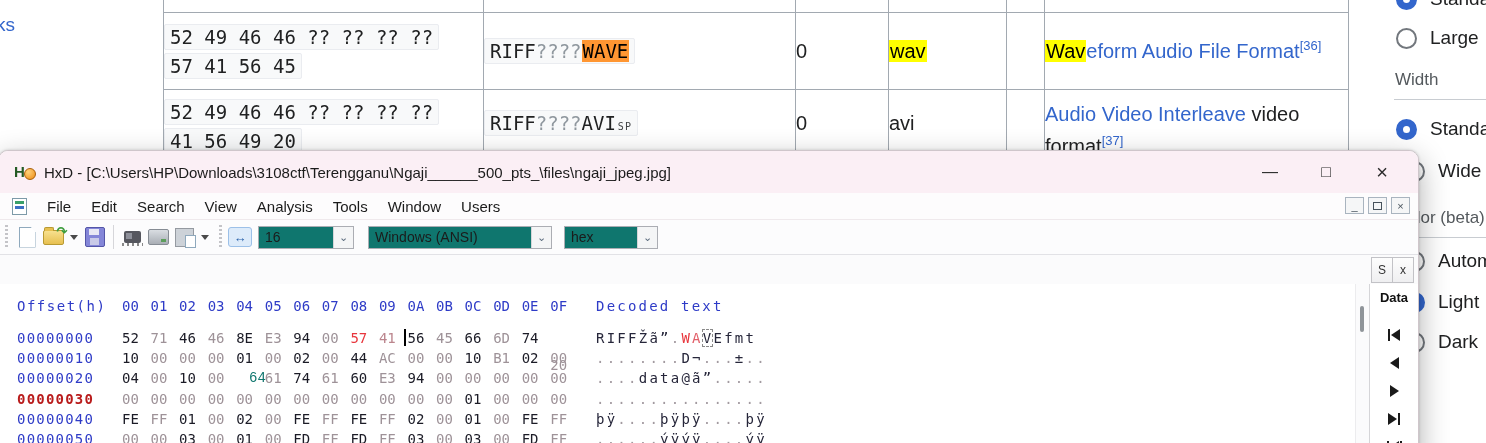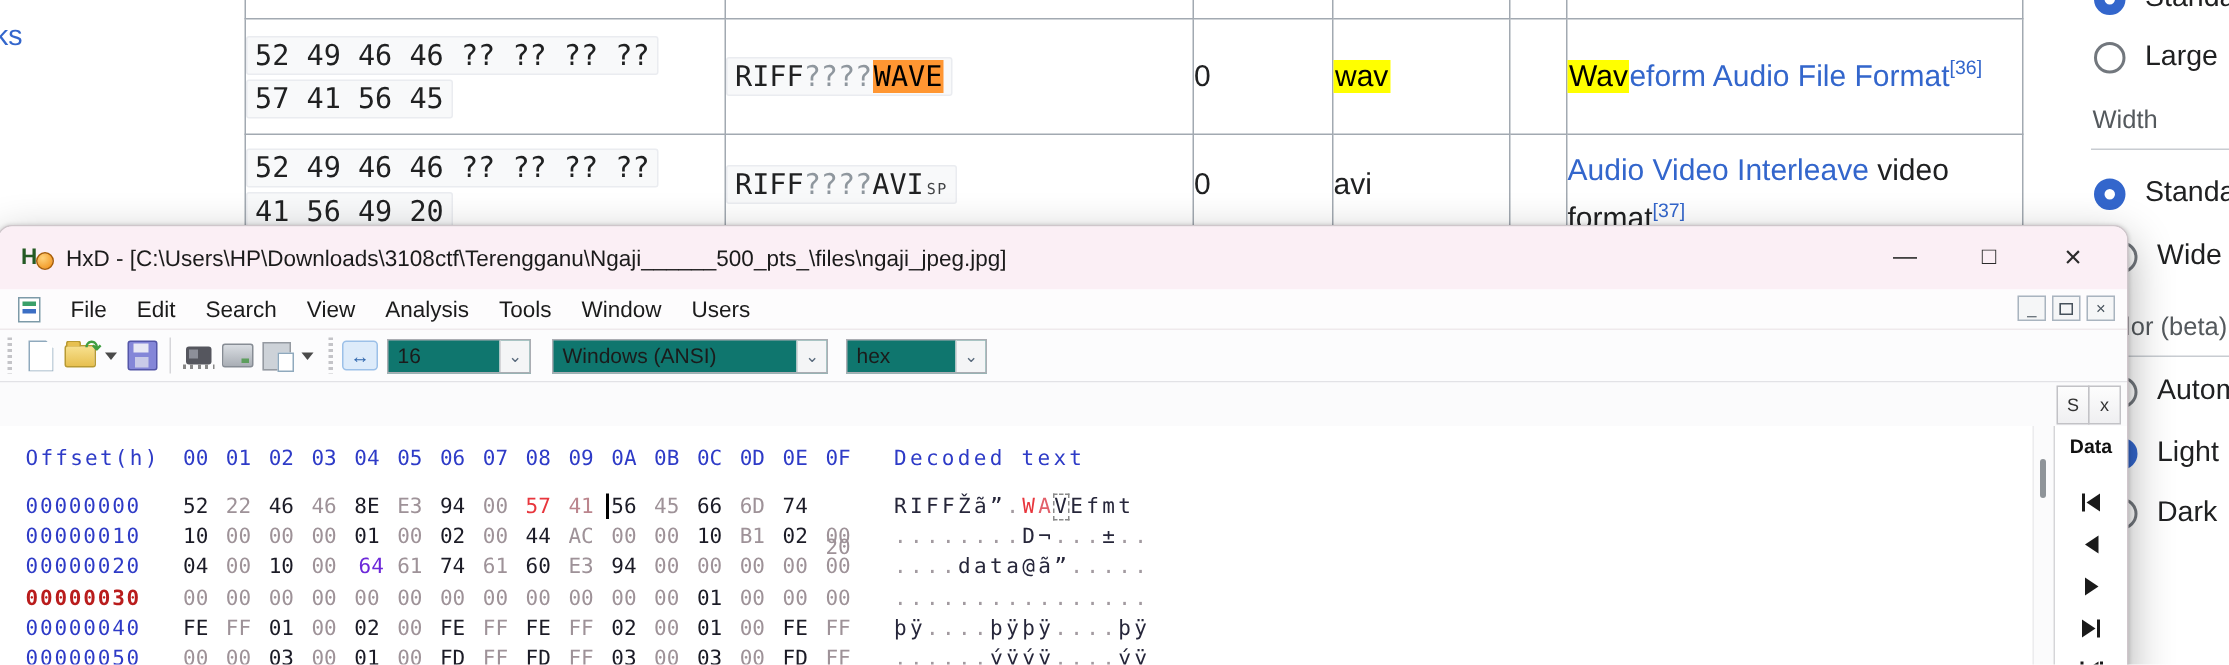--- a/index.html
+++ b/index.html
@@ -318,21 +318,21 @@
         <span class="hex-abs" style="left: 379.95px; top: 14px; color: rgb(46, 59, 199);">09</span>
         <span class="hex-abs" style="left: 408.5px; top: 14px; color: rgb(46, 59, 199);">0A</span>
         <span class="hex-abs" style="left: 437.05px; top: 14px; color: rgb(46, 59, 199);">0B</span>
         <span class="hex-abs" style="left: 465.6px; top: 14px; color: rgb(46, 59, 199);">0C</span>
         <span class="hex-abs" style="left: 494.15px; top: 14px; color: rgb(46, 59, 199);">0D</span>
         <span class="hex-abs" style="left: 522.7px; top: 14px; color: rgb(46, 59, 199);">0E</span>
         <span class="hex-abs" style="left: 551.25px; top: 14px; color: rgb(46, 59, 199);">0F</span>
         <span class="hex-abs" style="left: 597px; top: 14px; color: rgb(46, 59, 199); letter-spacing: 2.2px;">Decoded text</span>
         <span class="hex-abs offset-span" style="left: 18px; top: 46px; color: rgb(46, 59, 199);">00000000</span>
         <span class="hex-abs" style="left: 123px; top: 46px; color: rgb(27, 27, 38);">52</span>
-        <span class="hex-abs" style="left: 151.55px; top: 46px; color: rgb(158, 146, 152);">22</span>
+        <span class="hex-abs" style="left: 151.55px; top: 46px; color: rgb(158, 146, 152);">71</span>
         <span class="hex-abs" style="left: 180.1px; top: 46px; color: rgb(27, 27, 38);">46</span>
         <span class="hex-abs" style="left: 208.65px; top: 46px; color: rgb(158, 146, 152);">46</span>
         <span class="hex-abs" style="left: 237.2px; top: 46px; color: rgb(27, 27, 38);">8E</span>
         <span class="hex-abs" style="left: 265.75px; top: 46px; color: rgb(158, 146, 152);">E3</span>
         <span class="hex-abs" style="left: 294.3px; top: 46px; color: rgb(27, 27, 38);">94</span>
         <span class="hex-abs" style="left: 322.85px; top: 46px; color: rgb(158, 146, 152);">00</span>
         <span class="hex-abs" style="left: 351.4px; top: 46px; color: rgb(232, 54, 61);">57</span>
         <span class="hex-abs" style="left: 379.95px; top: 46px; color: rgb(187, 133, 141);">41</span>
         <span class="hex-abs" style="left: 408.5px; top: 46px; color: rgb(27, 27, 38);">56</span>
         <span class="hex-abs" style="left: 437.05px; top: 46px; color: rgb(158, 146, 152);">45</span>
@@ -389,21 +389,21 @@
         <span class="hex-abs" style="left: 714.48px; top: 66.2px; color: rgb(162, 154, 160);">.</span>
         <span class="hex-abs" style="left: 725.16px; top: 66.2px; color: rgb(162, 154, 160);">.</span>
         <span class="hex-abs" style="left: 735.84px; top: 66.2px; color: rgb(38, 38, 58);">±</span>
         <span class="hex-abs" style="left: 746.52px; top: 66.2px; color: rgb(162, 154, 160);">.</span>
         <span class="hex-abs" style="left: 757.2px; top: 66.2px; color: rgb(162, 154, 160);">.</span>
         <span class="hex-abs offset-span" style="left: 18px; top: 86.4px; color: rgb(46, 59, 199);">00000020</span>
         <span class="hex-abs" style="left: 123px; top: 86.4px; color: rgb(27, 27, 38);">04</span>
         <span class="hex-abs" style="left: 151.55px; top: 86.4px; color: rgb(158, 146, 152);">00</span>
         <span class="hex-abs" style="left: 180.1px; top: 86.4px; color: rgb(27, 27, 38);">10</span>
         <span class="hex-abs" style="left: 208.65px; top: 86.4px; color: rgb(158, 146, 152);">00</span>
-        <span class="hex-abs" style="left: 240px; top: 86.4px; color: #6d28d9;">64</span>
+        <span class="hex-abs" style="left: 250px; top: 86.4px; color: #0f766e; font-family: Liberation Mono, monospace;">64</span>
         <span class="hex-abs" style="left: 265.75px; top: 86.4px; color: rgb(158, 146, 152);">61</span>
         <span class="hex-abs" style="left: 294.3px; top: 86.4px; color: rgb(27, 27, 38);">74</span>
         <span class="hex-abs" style="left: 322.85px; top: 86.4px; color: rgb(158, 146, 152);">61</span>
         <span class="hex-abs" style="left: 351.4px; top: 86.4px; color: rgb(27, 27, 38);">60</span>
         <span class="hex-abs" style="left: 379.95px; top: 86.4px; color: rgb(158, 146, 152);">E3</span>
         <span class="hex-abs" style="left: 408.5px; top: 86.4px; color: rgb(27, 27, 38);">94</span>
         <span class="hex-abs" style="left: 437.05px; top: 86.4px; color: rgb(158, 146, 152);">00</span>
         <span class="hex-abs" style="left: 465.6px; top: 86.4px; color: rgb(158, 146, 152);">00</span>
         <span class="hex-abs" style="left: 494.15px; top: 86.4px; color: rgb(158, 146, 152);">00</span>
         <span class="hex-abs" style="left: 522.7px; top: 86.4px; color: rgb(158, 146, 152);">00</span>

